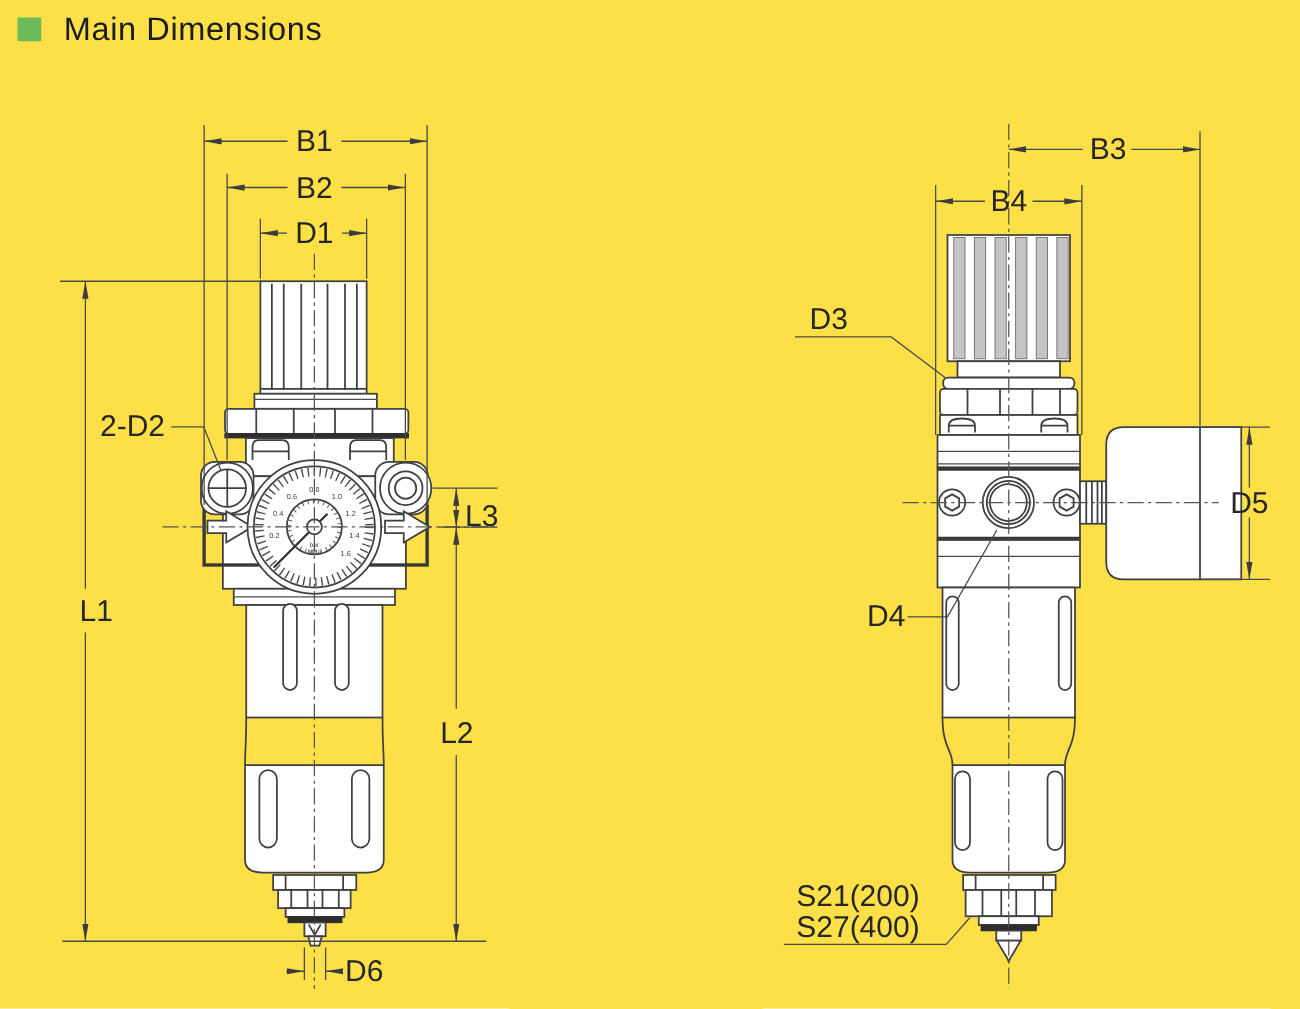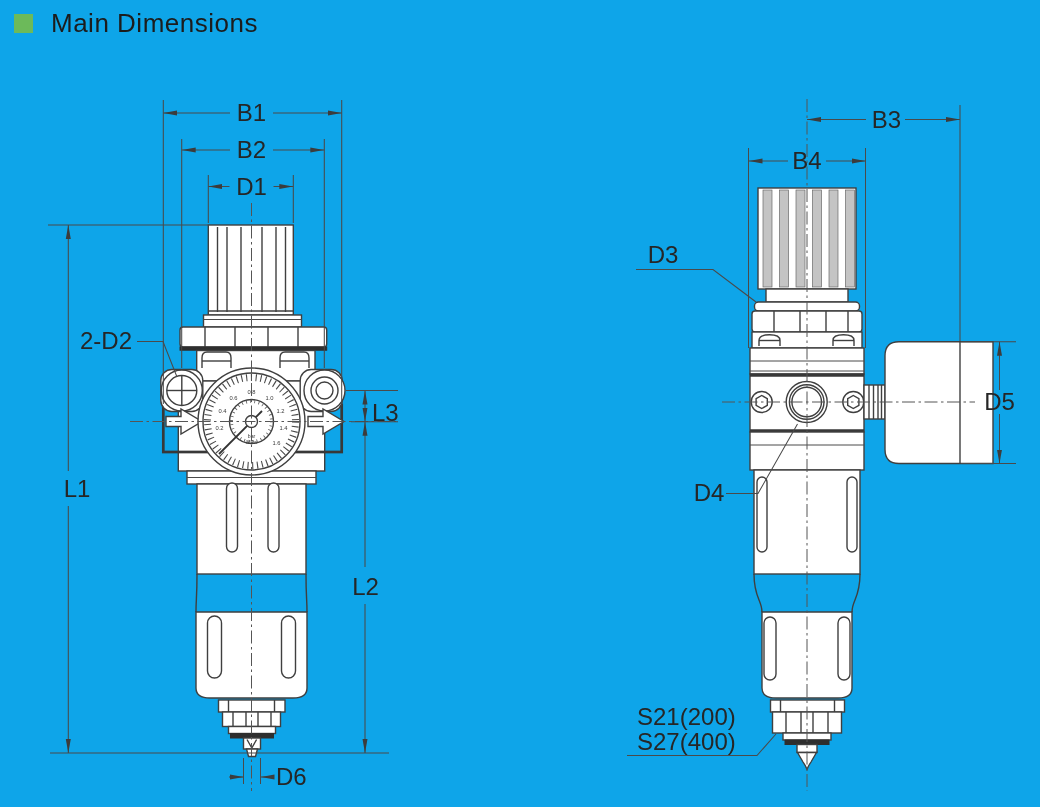--- a/index.html
+++ b/index.html
@@ -1,16 +1,16 @@
 <!DOCTYPE html>
 <html><head>
 <meta charset="utf-8">
 <style>
   html,body{margin:0;padding:0;background:#ffffff;}
-  .canvas{position:relative;width:1040px;height:807px;background:#0ea5e9;overflow:hidden;
+  .canvas{position:relative;width:1040px;height:807px;background:#fde047;overflow:hidden;
           font-family:"Liberation Sans", sans-serif;}
   .page-title{position:absolute;left:14px;top:8px;display:flex;align-items:center;gap:18px;}
   .bullet{width:19px;height:19px;background:#6cba5a;}
   .title-text{font-size:26px;color:#1c1c1c;font-weight:500;letter-spacing:0.5px;}
   svg text{font-family:"Liberation Sans", sans-serif;fill:#262626;}
   svg .dimtxt{font-size:24px;}
   svg .gnum{font-size:5.8px;fill:#3a3a3a;}
   svg .gunit{font-size:5.2px;fill:#3a3a3a;}
   svg .obj{fill:none;stroke:#3f3f3f;stroke-width:1.4;}
   svg .objw{fill:#ffffff;stroke:#3f3f3f;stroke-width:1.4;}

